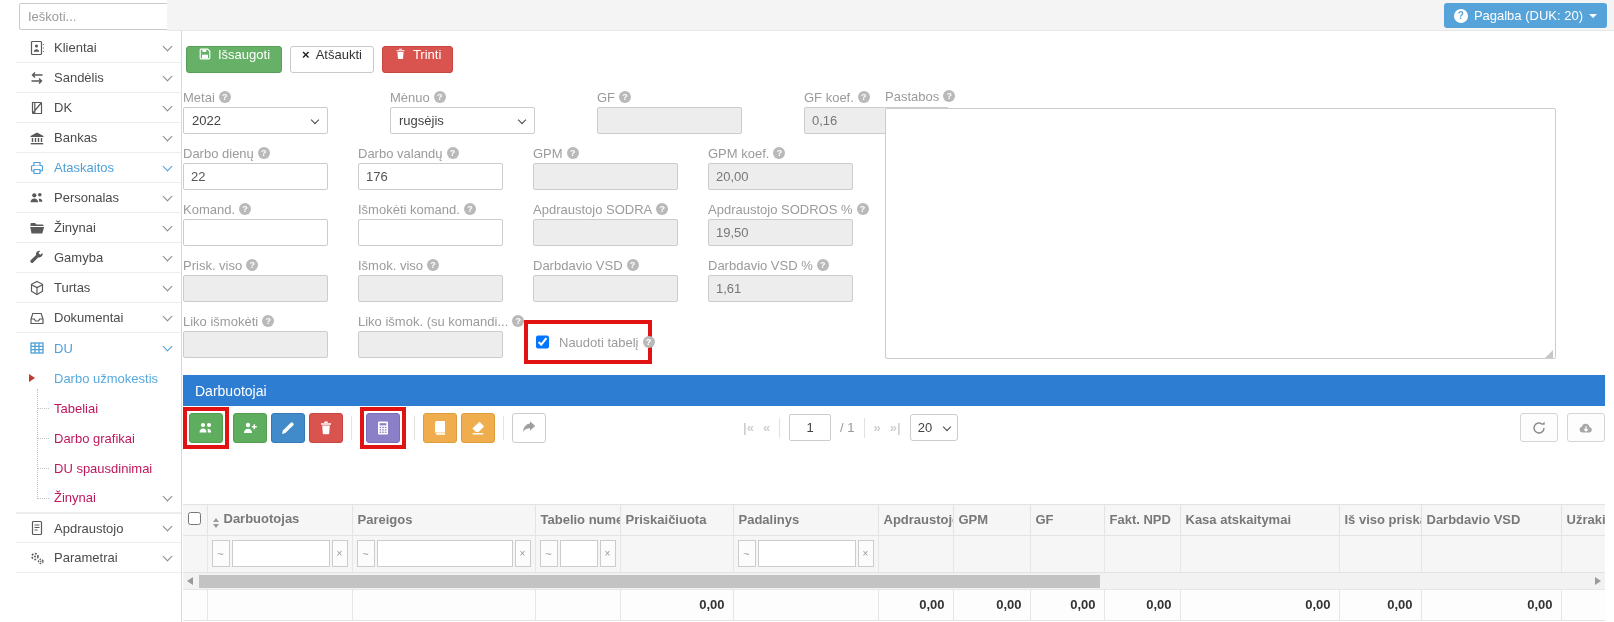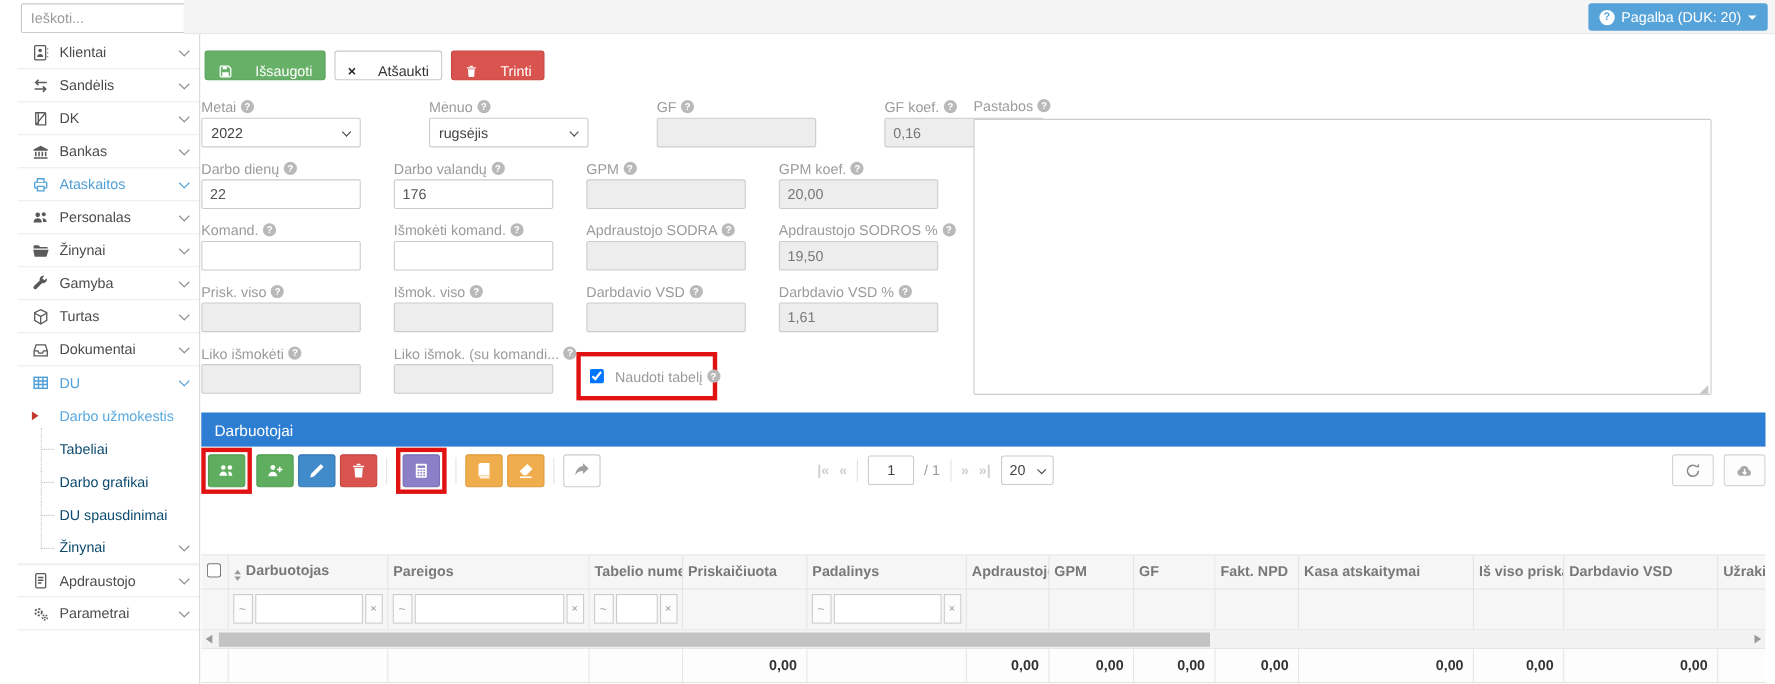--- a/index.html
+++ b/index.html
@@ -19,21 +19,21 @@
     justify-content:center; color:#5a5a5a; flex:none; }
   .sitem .lbl { flex:1; white-space:nowrap; overflow:hidden; }
   .sitem.active, .sitem.active .ic { color:#4f9fd8; }
   .chev { width:7px; height:7px; border-right:1.4px solid #8a8a8a; border-bottom:1.4px solid #8a8a8a;
     transform:rotate(45deg); margin-top:-3px; flex:none; }
   .sitem.active .chev { border-color:#4f9fd8; }
   .subtree { position:relative; }
   .subtree::before { content:""; position:absolute; left:21px; top:26px; bottom:14px;
     border-left:1px dotted #c2c2c2; }
   .subitem { height:30px; display:flex; align-items:center; padding:0 10px 0 38px;
-    position:relative; cursor:pointer; color:#0c4a6e; }
+    position:relative; cursor:pointer; color:#be185d; }
   .subitem::before { content:""; position:absolute; left:21px; top:15px; width:12px;
     border-top:1px dotted #c2c2c2; }
   .subitem.first::before { display:none; }
   .subitem.active { color:#58a9df; }
   .rcaret { position:absolute; left:13px; top:11px; width:0; height:0;
     border-left:6px solid #c0392b; border-top:4px solid transparent; border-bottom:4px solid transparent; }
   svg.si { width:16px; height:16px; }
 
   
   .topbar { position:absolute; left:167px; top:0; width:1447px; height:31px; background:#f4f4f4;
@@ -41,21 +41,21 @@
   .help-btn { position:absolute; right:7px; top:3px; height:25px; background:#56a3d9; color:#fff;
     border:none; border-radius:3px; display:flex; align-items:center; gap:6px; padding:0 10px;
     font-size:13px; cursor:pointer; font-family:inherit; }
   .help-btn .qw { width:14px; height:14px; border-radius:50%; background:#fff; color:#56a3d9;
     font-size:10px; font-weight:bold; display:flex; align-items:center; justify-content:center; }
   .caret-dn { width:0; height:0; border-left:4px solid transparent; border-right:4px solid transparent;
     border-top:4px solid #fff; }
 
   
   .actions { position:absolute; left:186px; top:46px; display:flex; gap:8px; }
-  .abtn { height:27px; display:inline-flex; align-items:flex-end; gap:20px; padding:0 11px;
+  .abtn { height:27px; display:inline-flex; align-items:flex-start; gap:6px; padding:0 11px;
     border-radius:3px; font-size:13px; cursor:pointer; font-family:inherit; border:1px solid transparent; }
   .abtn.save { background:#67b067; border-color:#58a058; color:#fff; }
   .abtn.cancel { background:#fff; border-color:#c9c9c9; color:#333; }
   .abtn.cancel .xg { font-weight:bold; color:#222; font-size:13px; }
   .abtn.del { background:#d9534f; border-color:#c9443f; color:#fff; }
 
   
   .frow { position:absolute; left:183px; display:flex; }
   .field { width:145px; margin-right:30px; }
   .flabel { font-size:13px; color:#9b9b9b; height:16px; margin-bottom:2px; white-space:nowrap;

